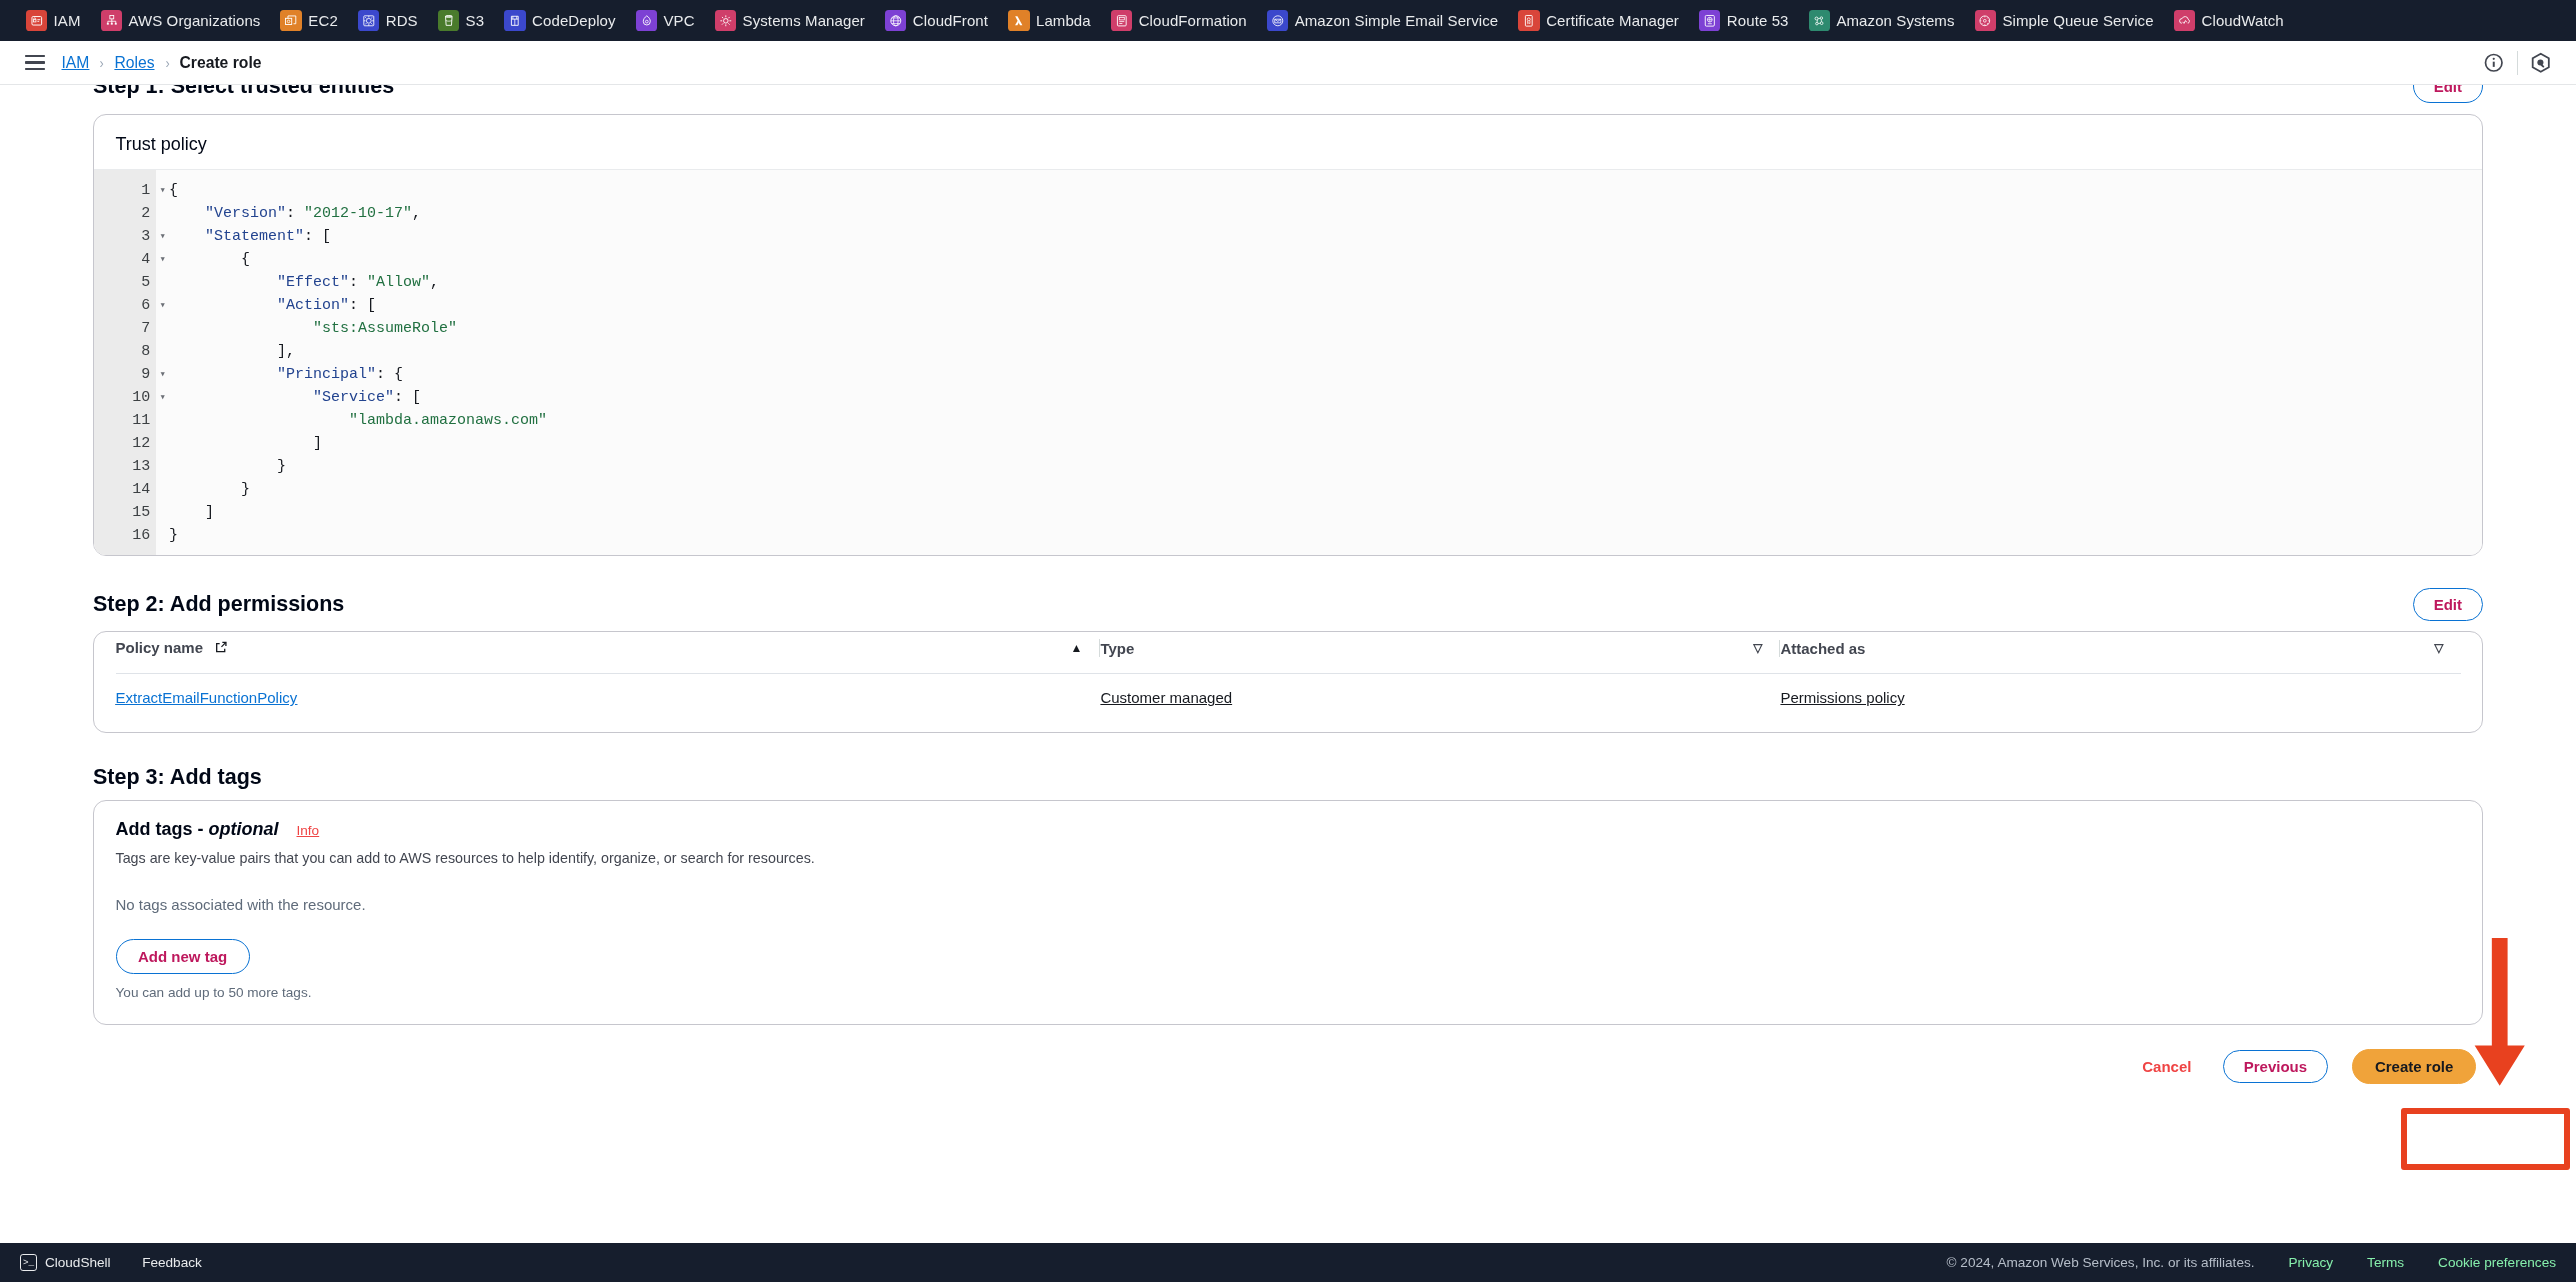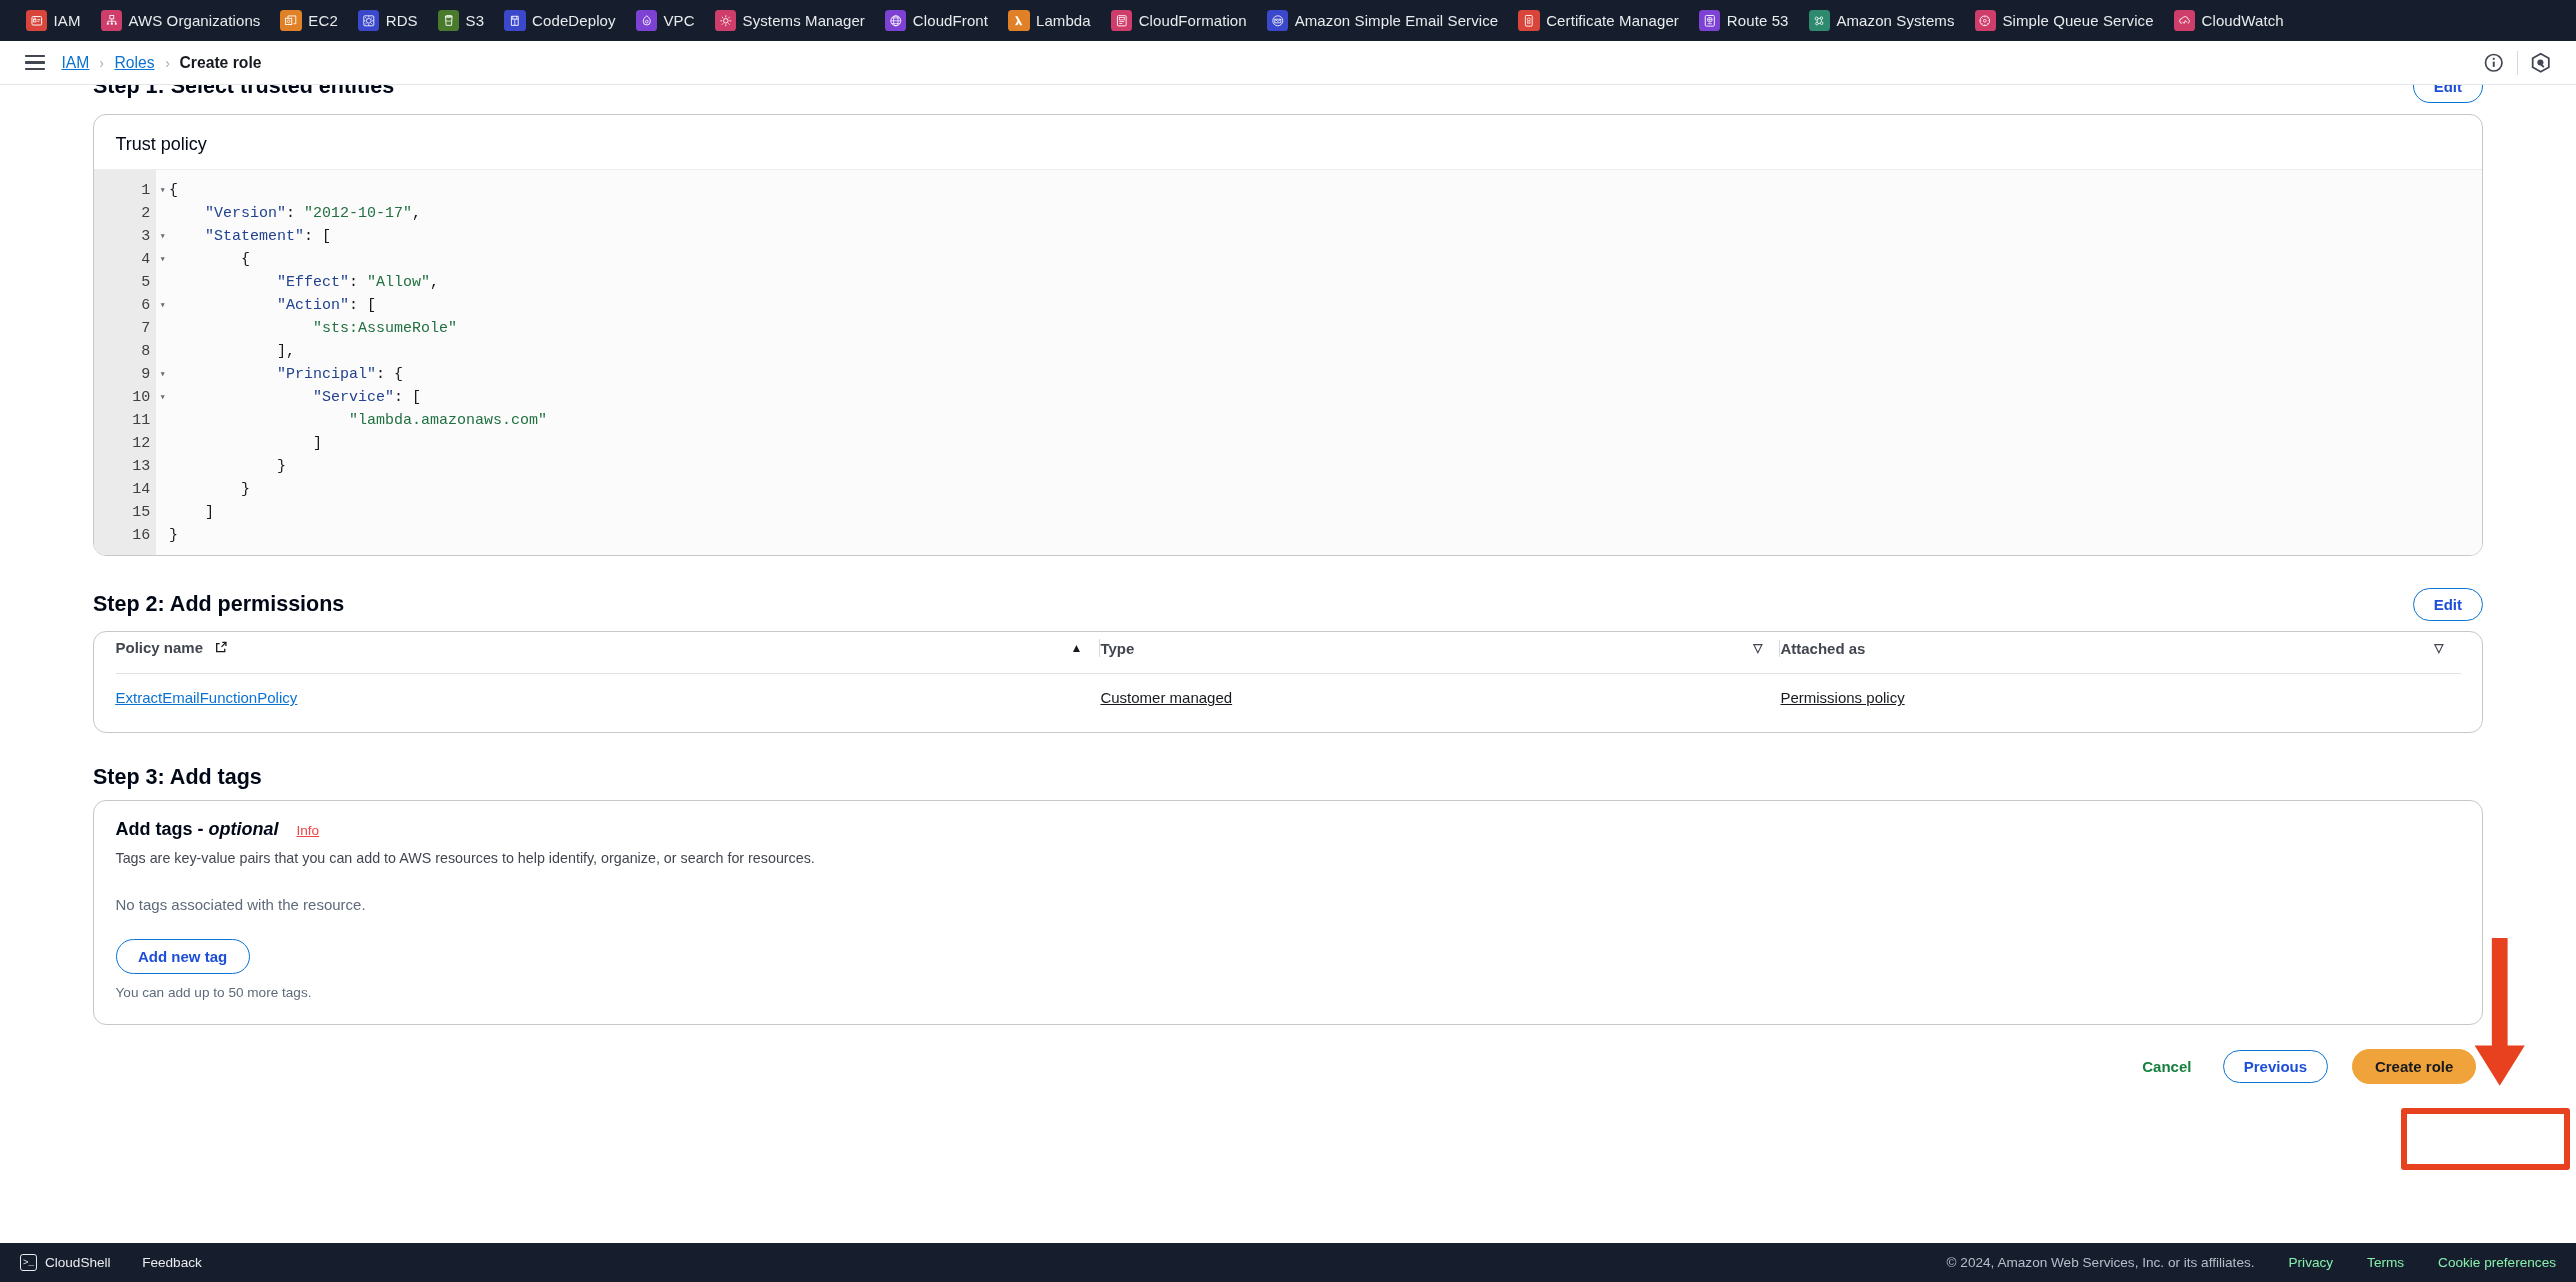--- a/index.html
+++ b/index.html
@@ -95,25 +95,25 @@
   .step-title {
     font-size: 21.5px; font-weight: bold; color: #000716;
   }
 
   .btn {
     font-size: 15px; font-weight: bold; border-radius: 20px;
     cursor: pointer; white-space: nowrap;
     font-family: "Liberation Sans", sans-serif;
   }
   .btn-normal {
-    border: 1.4px solid #0972d3; color: #1d4ed8; background: #fff;
+    border: 1.4px solid #0972d3; color: #be185d; background: #fff;
     padding: 7.2px 20px;
     text-align: center;
   }
-  .btn-link { border: none; background: none; color: #15803d; padding: 7.2px 17px; }
+  .btn-link { border: none; background: none; color: #ef4444; padding: 7.2px 17px; }
   .btn-primary {
     background: #f0a33a; border: 1.4px solid #f0a33a; color: #16191f;
     padding: 7.9px 21.5px; border-radius: 21.5px;
   }
 
   .container {
     border: 0.7px solid #c6c6cd;
     border-radius: 13px;
     background: #ffffff;
     margin-top: 10px;

